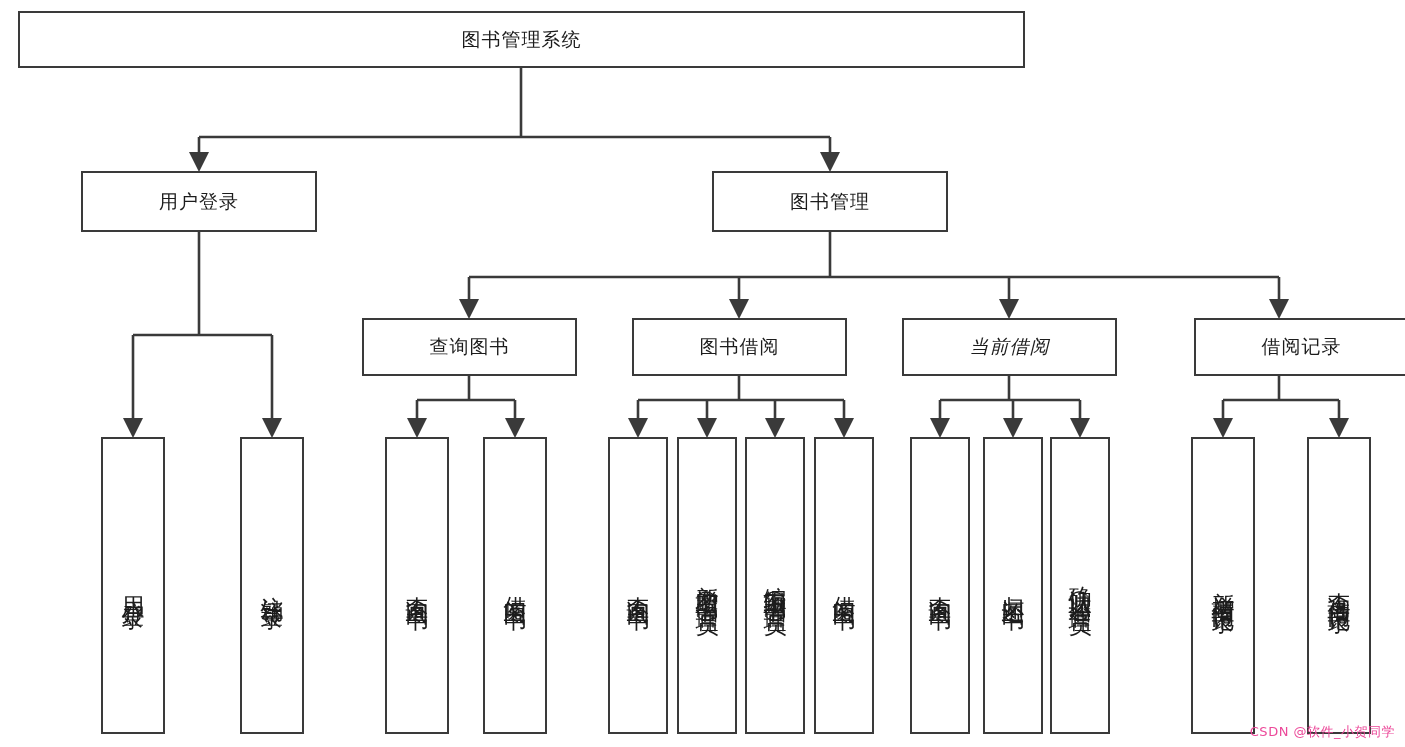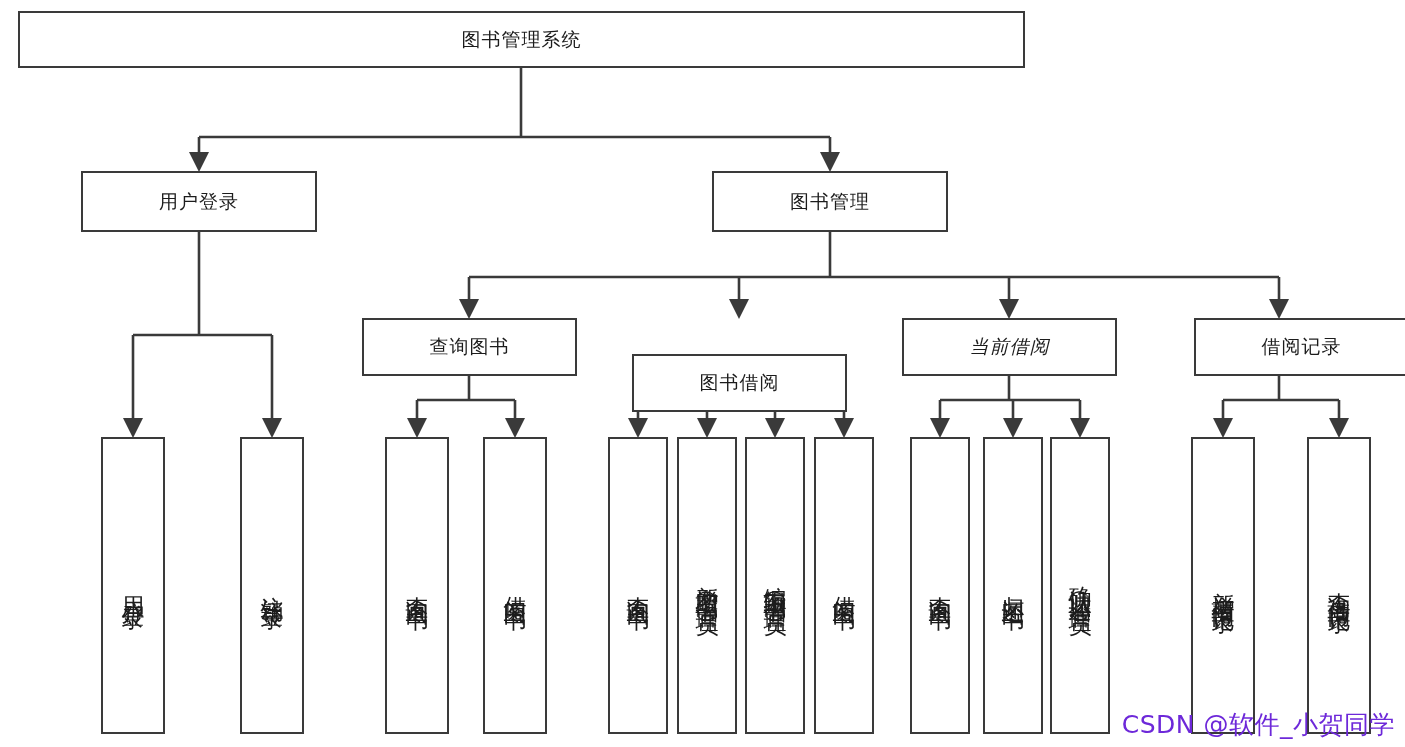--- a/index.html
+++ b/index.html
@@ -62,22 +62,22 @@
     fill: none;
   }
   #links polygon {
     fill: #3a3a3a;
   }
   
   .watermark {
     position: absolute;
     right: 10px;
     bottom: 6px;
-    font-size: 25px;
-    color: #6d28d9;
+    font-size: 13px;
+    color: #ec4899;
     white-space: nowrap;
     letter-spacing: 0.5px;
   }
 </style>
 </head>
 <body>
 
 <div id="canvas">
 
   <svg id="links" viewBox="0 0 1405 747" width="1405" height="747">
@@ -166,21 +166,21 @@
         <span class="htext">用户登录</span>
       </div>
       <div class="node horiz" style="left: 712px; top: 171px; width: 236px; height: 61px;">
         <span class="htext">图书管理</span>
       </div>
     </div>
   <div id="nodes-level3">
       <div class="node horiz" style="left: 362px; top: 318px; width: 215px; height: 58px;">
         <span class="htext">查询图书</span>
       </div>
-      <div class="node horiz" style="left: 632px; top: 318px; width: 215px; height: 58px; margin-top: 36px;">
+      <div class="node horiz" style="left: 632px; top: 318px; width: 215px; height: 58px;">
         <span class="htext">图书借阅</span>
       </div>
       <div class="node horiz" style="left: 902px; top: 318px; width: 215px; height: 58px; font-style: italic;">
         <span class="htext">当前借阅</span>
       </div>
       <div class="node horiz" style="left: 1172px; top: 318px; width: 215px; height: 58px; margin-left: 22px;">
         <span class="htext">借阅记录</span>
       </div>
     </div>
   <div id="nodes-leaves">

